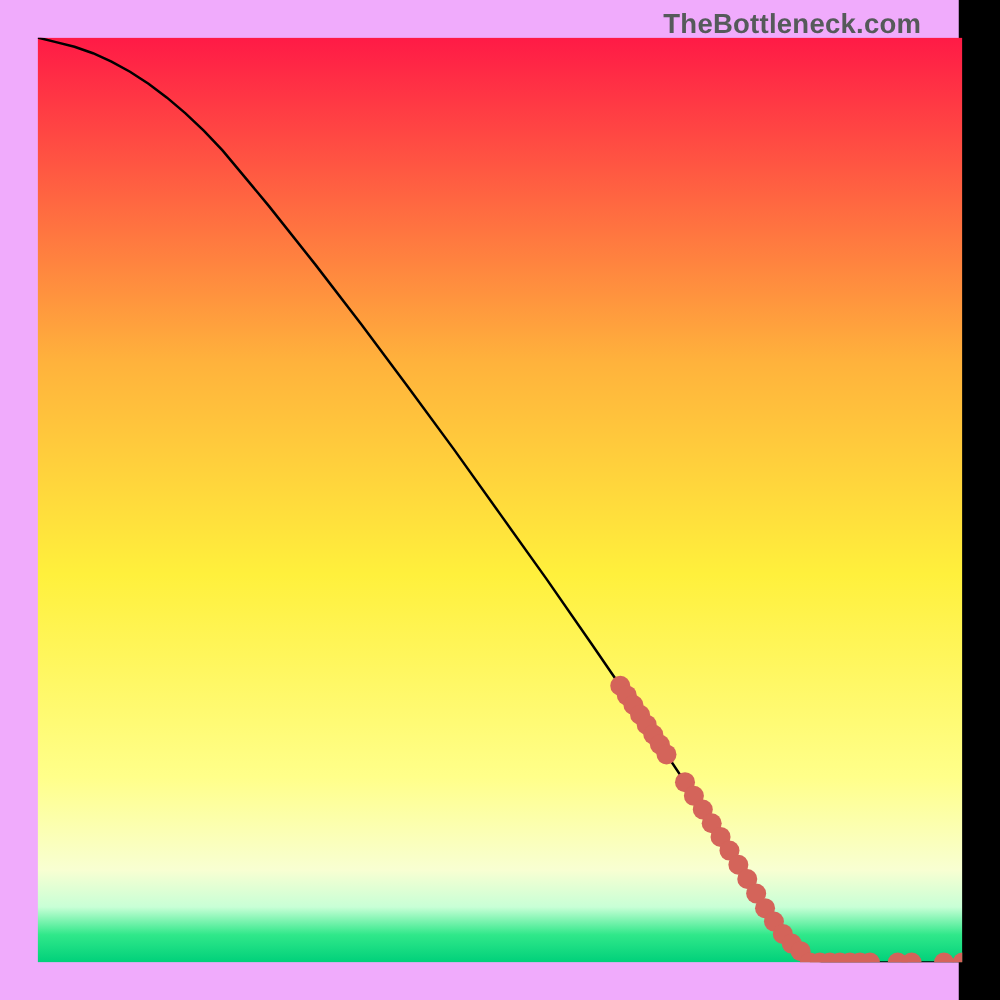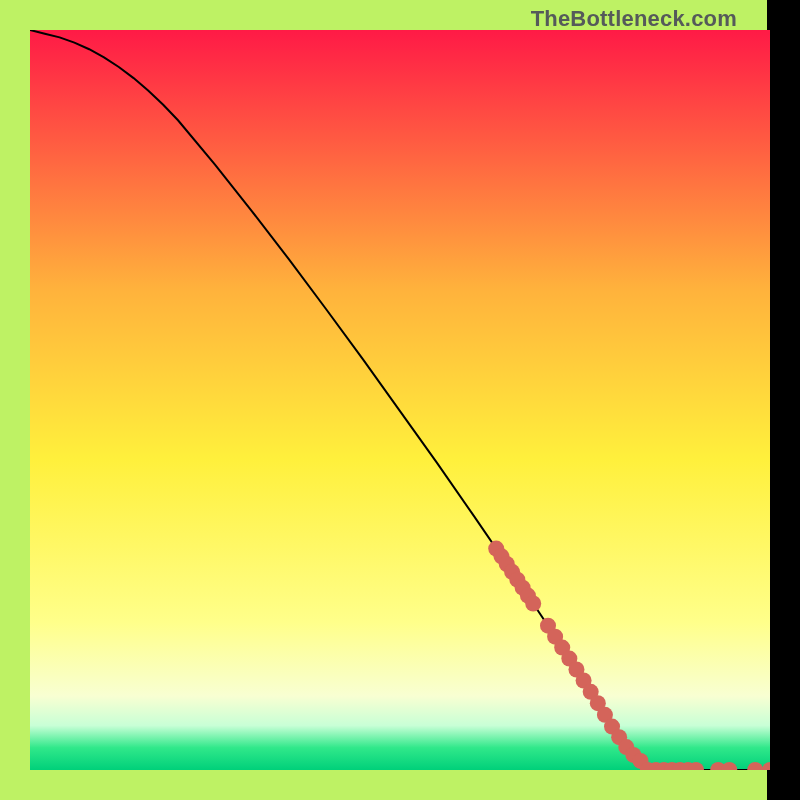--- a/index.html
+++ b/index.html
@@ -8,21 +8,21 @@
     width: 800px;
     height: 800px;
     background: #000;
     overflow: hidden;
     font-family: Arial, Helvetica, sans-serif;
   }
   .stage {
     position: relative;
     width: 767px;
     height: 800px;
-    background: #bef264;
+    background: #f0abfc;
   }
   .plot {
     position: absolute;
     left: 30px;
     top: 30px;
     width: 740px;
     height: 740px;
     overflow: hidden;
   }
   .plot svg {

